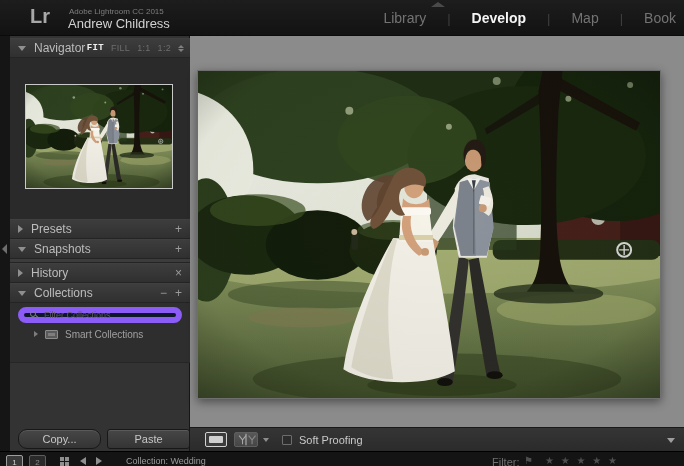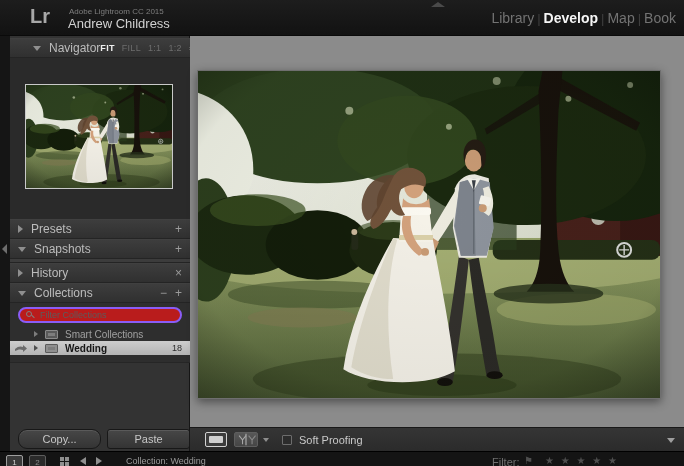--- a/index.html
+++ b/index.html
@@ -10,21 +10,21 @@
     -webkit-user-select:none; user-select:none;
   }
   .abs { position:absolute; }
 
   
   .topbar { left:0; top:0; width:684px; height:36px;
     background:linear-gradient(#1d1d1d,#121212); border-bottom:1px solid #0a0a0a; }
   .lr-logo { left:30px; top:5px; font-size:20px; font-weight:bold; color:#a8a8a8; letter-spacing:0px; }
   .app-title { left:69px; top:7px; font-size:8px; color:#7e7e7e; }
   .identity { left:68px; top:16px; font-size:13px; color:#d2d2d2; }
-  .modules { right:8px; top:10px; display:flex; align-items:center; gap:3px; }
+  .modules { right:8px; top:10px; display:flex; align-items:center; gap:21px; }
   .module { font-size:14px; color:#737373; cursor:pointer; }
   .module.active { color:#f5f5f5; font-weight:bold;text-align:right; }
   .mod-sep { font-size:13px; color:#3f3f3f; }
   .top-collapse { left:431px; top:2px; width:0; height:0;
     border-left:7px solid transparent; border-right:7px solid transparent;
     border-bottom:5px solid #4a4a4a; }
 
   
   .left-rail { left:0; top:36px; width:10px; height:415px; background:#151515; }
   .rail-arrow { left:2px; top:208px; width:0; height:0;
@@ -37,39 +37,39 @@
     background:linear-gradient(#3d3d3d,#303030);
     border-top:1px solid #404040; border-bottom:1px solid #242424;
     display:flex; align-items:center; }
   .phead .tri { margin-left:8px; width:0; height:0; }
   .tri-down { border-left:4px solid transparent; border-right:4px solid transparent; border-top:5px solid #8f8f8f; }
   .tri-right { border-top:4px solid transparent; border-bottom:4px solid transparent; border-left:5px solid #8f8f8f; }
   .phead .ptitle { margin-left:8px; font-size:12px; color:#bcbcbc; }
   .phead .pbtns { margin-left:auto; margin-right:8px; display:flex; gap:8px; }
   .pbtn { font-size:12px; color:#9a9a9a; line-height:12px; cursor:pointer; }
 
-  .nav-head { top:2px;padding-left:15px; }
+  .nav-head { top:2px; }
   .nav-zoom { margin-left:auto; margin-right:6px; display:flex; align-items:center; gap:7px; }
   .zopt { font-size:9px; color:#6d6d6d; cursor:pointer; letter-spacing:.3px; }
-  .zopt.active { color:#efefef; font-weight:bold; }
+  .zopt.active { color:#efefef; font-weight:bold;font-family:Liberation Mono, monospace; }
   .zflip { display:flex; flex-direction:column; gap:1px; cursor:pointer; }
   .zflip i { display:block; width:0; height:0; }
   .zflip .up { border-left:3px solid transparent; border-right:3px solid transparent; border-bottom:3px solid #7f7f7f; }
   .zflip .dn { border-left:3px solid transparent; border-right:3px solid transparent; border-top:3px solid #7f7f7f; }
 
   .nav-body { left:0; top:22px; width:180px; height:161px; background:#2a2a2a; }
   .nav-thumb { left:15px; top:26px; width:148px; height:105px;
     border:1px solid #c9c9c9; background:#1c1c1c; cursor:pointer; }
   .nav-thumb svg { display:block; width:100%; height:100%; }
 
   .snap-empty { left:0; top:223px; width:180px; height:4px; background:#3c3c3c; border-bottom:1px solid #242424; }
 
   .col-body { left:0; top:267px; width:180px; height:60px; background:#2e2e2e; border-bottom:1px solid #262626; }
-  .col-search { left:8px; top:271px; width:164px; height:16px; background:#b91c1c;
-    border:2px solid #8b5cf6; border-radius:8px; display:flex; align-items:center; }
+  .col-search { left:8px; top:271px; width:164px; height:16px; background:#0f172a;
+    border:6px solid #8b5cf6; border-radius:8px; display:flex; align-items:center; }
   .mag { position:relative; width:8px; height:8px; margin-left:6px; }
   .mag .lens { position:absolute; left:0; top:0; width:6px; height:6px; border:1px solid #808080; border-radius:50%; }
   .mag .stem { position:absolute; left:5px; top:5px; width:4px; height:1px; background:#808080; transform:rotate(45deg); }
   .col-search input { flex:1; margin-left:6px; margin-right:6px; background:transparent; border:none; outline:none;
     font-size:9px; color:#bdbdbd; font-family:"Liberation Sans",sans-serif; }
   .col-search input::placeholder { color:#5c5c5c; }
 
   .crow { left:0; width:180px; height:14px; display:flex; align-items:center; cursor:pointer; }
   .crow-smart { top:291px; }
   .crow-wedding { top:305px; background:linear-gradient(#cdcdcd,#b4b4b4); }
@@ -319,29 +319,20 @@
         </span>
       <input type="text" placeholder="Filter Collections" style="">
     </div>
 
     <div class="abs crow crow-smart">
       <span class="disc"></span>
       <span class="cicon"></span>
       <span class="clabel">Smart Collections</span>
     </div>
 
-    <div class="abs crow crow-wedding">
-      <svg class="cur-arrow" viewBox="0 0 12 7">
-        <path d="M0,4 C3,1 6,1 8,2 L8,0 L12,3.5 L8,7 L8,5 C5,4 3,4.5 0,6 Z" fill="#6b6b6b"></path>
-      </svg>
-      <span class="disc"></span>
-      <span class="cicon"></span>
-      <span class="clabel">Wedding</span>
-      <span class="ccount">18</span>
-    </div>
 
     <div class="abs btnrow">
       <div class="lrbtn btn-copy">Copy...</div>
       <div class="lrbtn btn-paste">Paste</div>
     </div>
   </div>
 
   <div class="abs canvas">
     <div class="abs photo">
       <svg viewBox="0 0 464 329" preserveAspectRatio="none">

